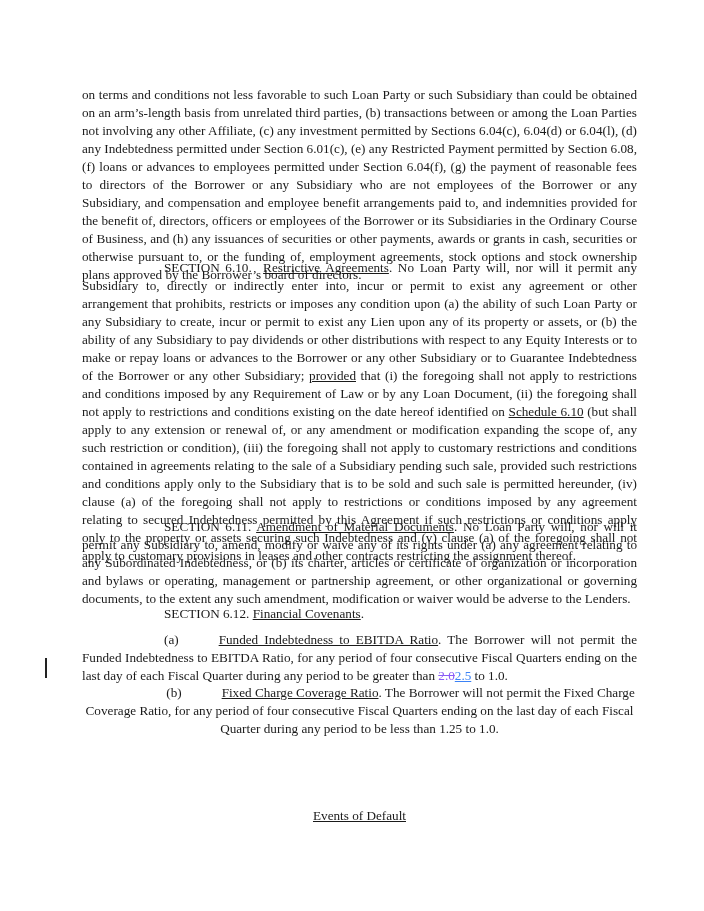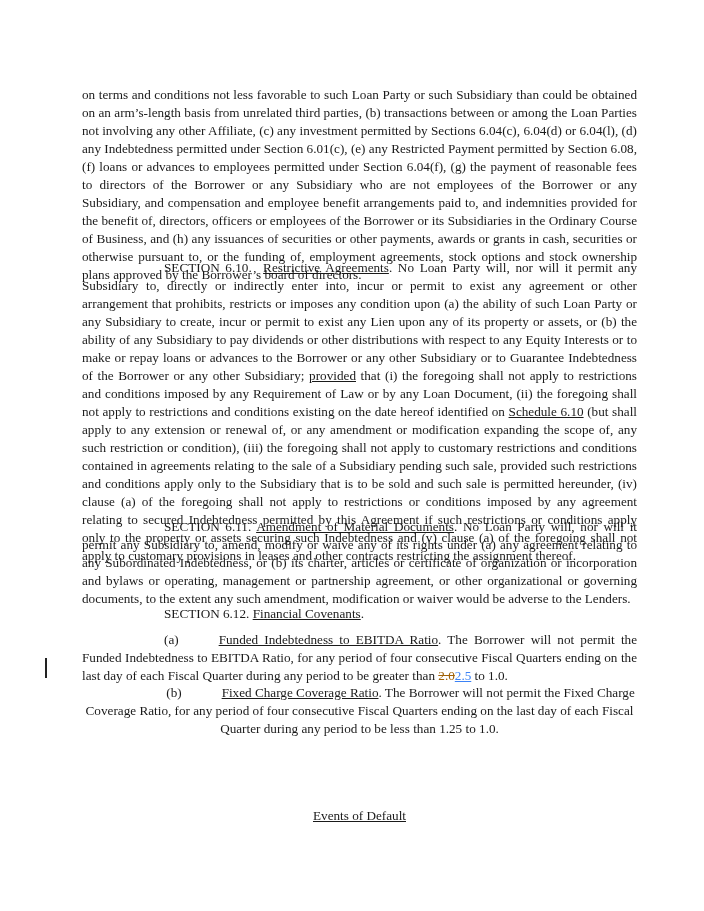--- a/index.html
+++ b/index.html
@@ -3,21 +3,21 @@
 <meta charset="utf-8">
 <style>
   html, body { margin: 0; padding: 0; background: #ffffff; }
   body { width: 704px; height: 911px; position: relative; overflow: hidden;
          font-family: "Liberation Serif", "DejaVu Serif", serif; color: #1a1a1a; }
   .page { position: absolute; left: 0; top: 0; width: 704px; height: 911px; background: #fff; }
   .para { position: absolute; left: 82px; width: 555px; font-size: 13.2px; line-height: 18px;
           text-align: justify; margin: 0; }
   .indent { text-indent: 82px; }
   .u { text-decoration: underline; }
-  .del { color: #a16207; text-decoration: line-through; }
+  .del { color: #8b5cf6; text-decoration: line-through; }
   .ins { color: #3b82f6; text-decoration: underline; }
   .center { position: absolute; left: 82px; width: 555px; text-align: center; font-size: 13.2px; }
   .change-bar { position: absolute; left: 45px; top: 658px; width: 2px; height: 20px; background: #222; }
   .tab { display: inline-block; width: 40px; }
 </style>
 </head>
 <body>
 
 <div class="page">
 

